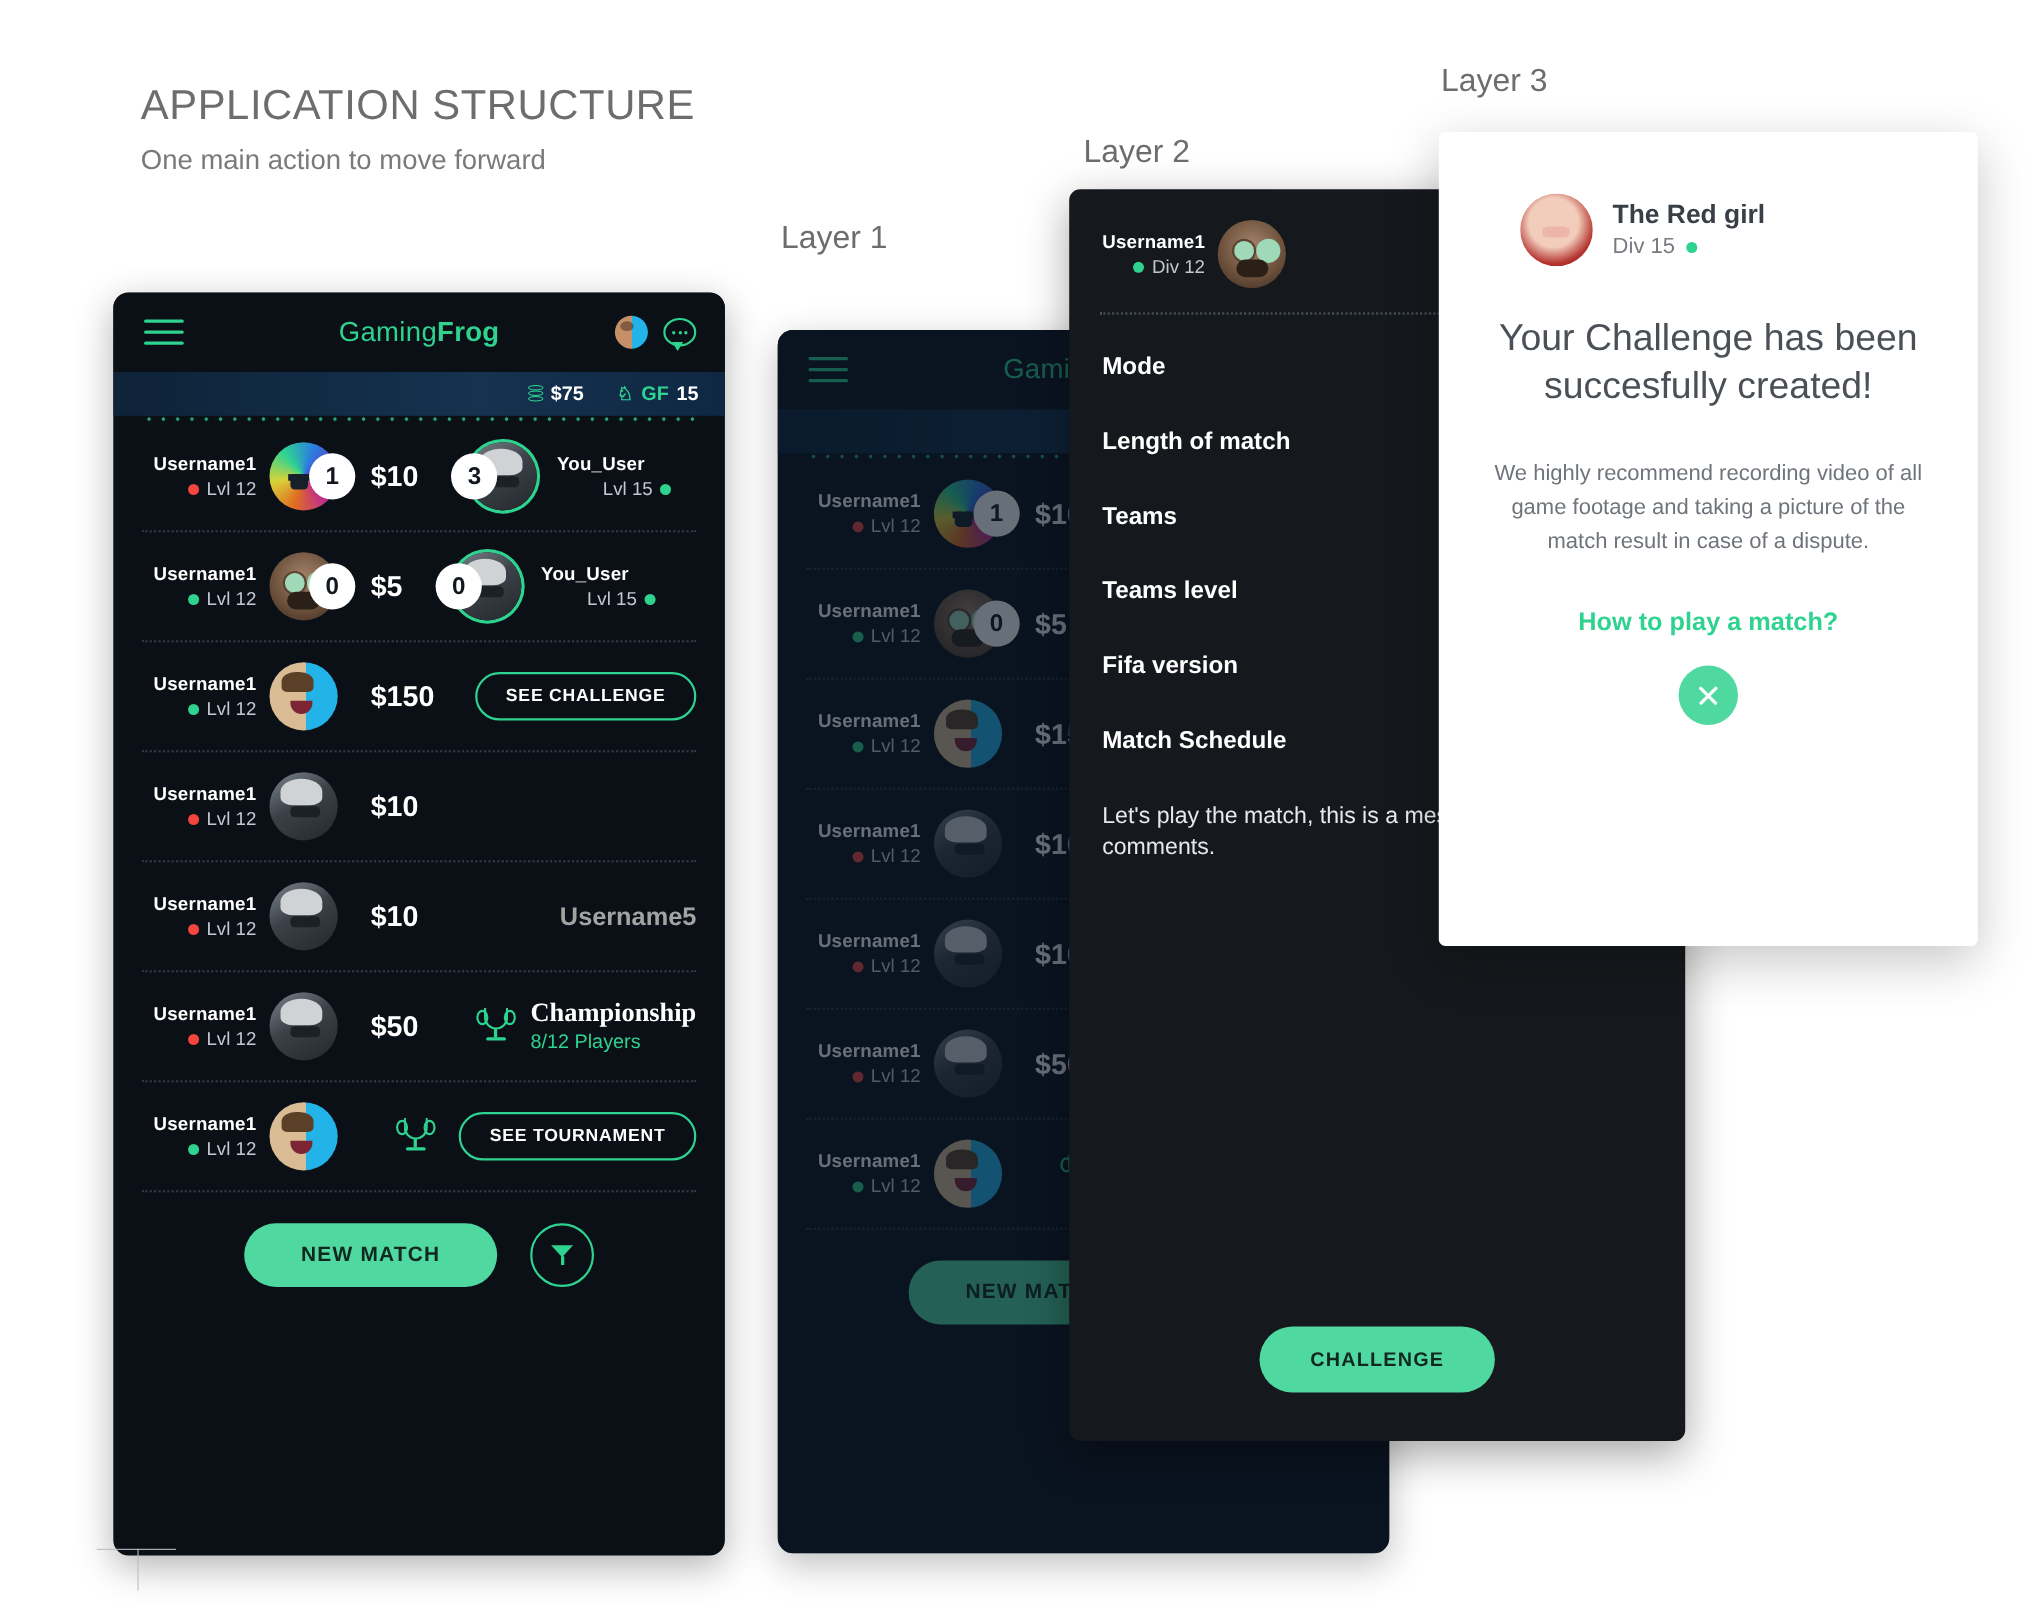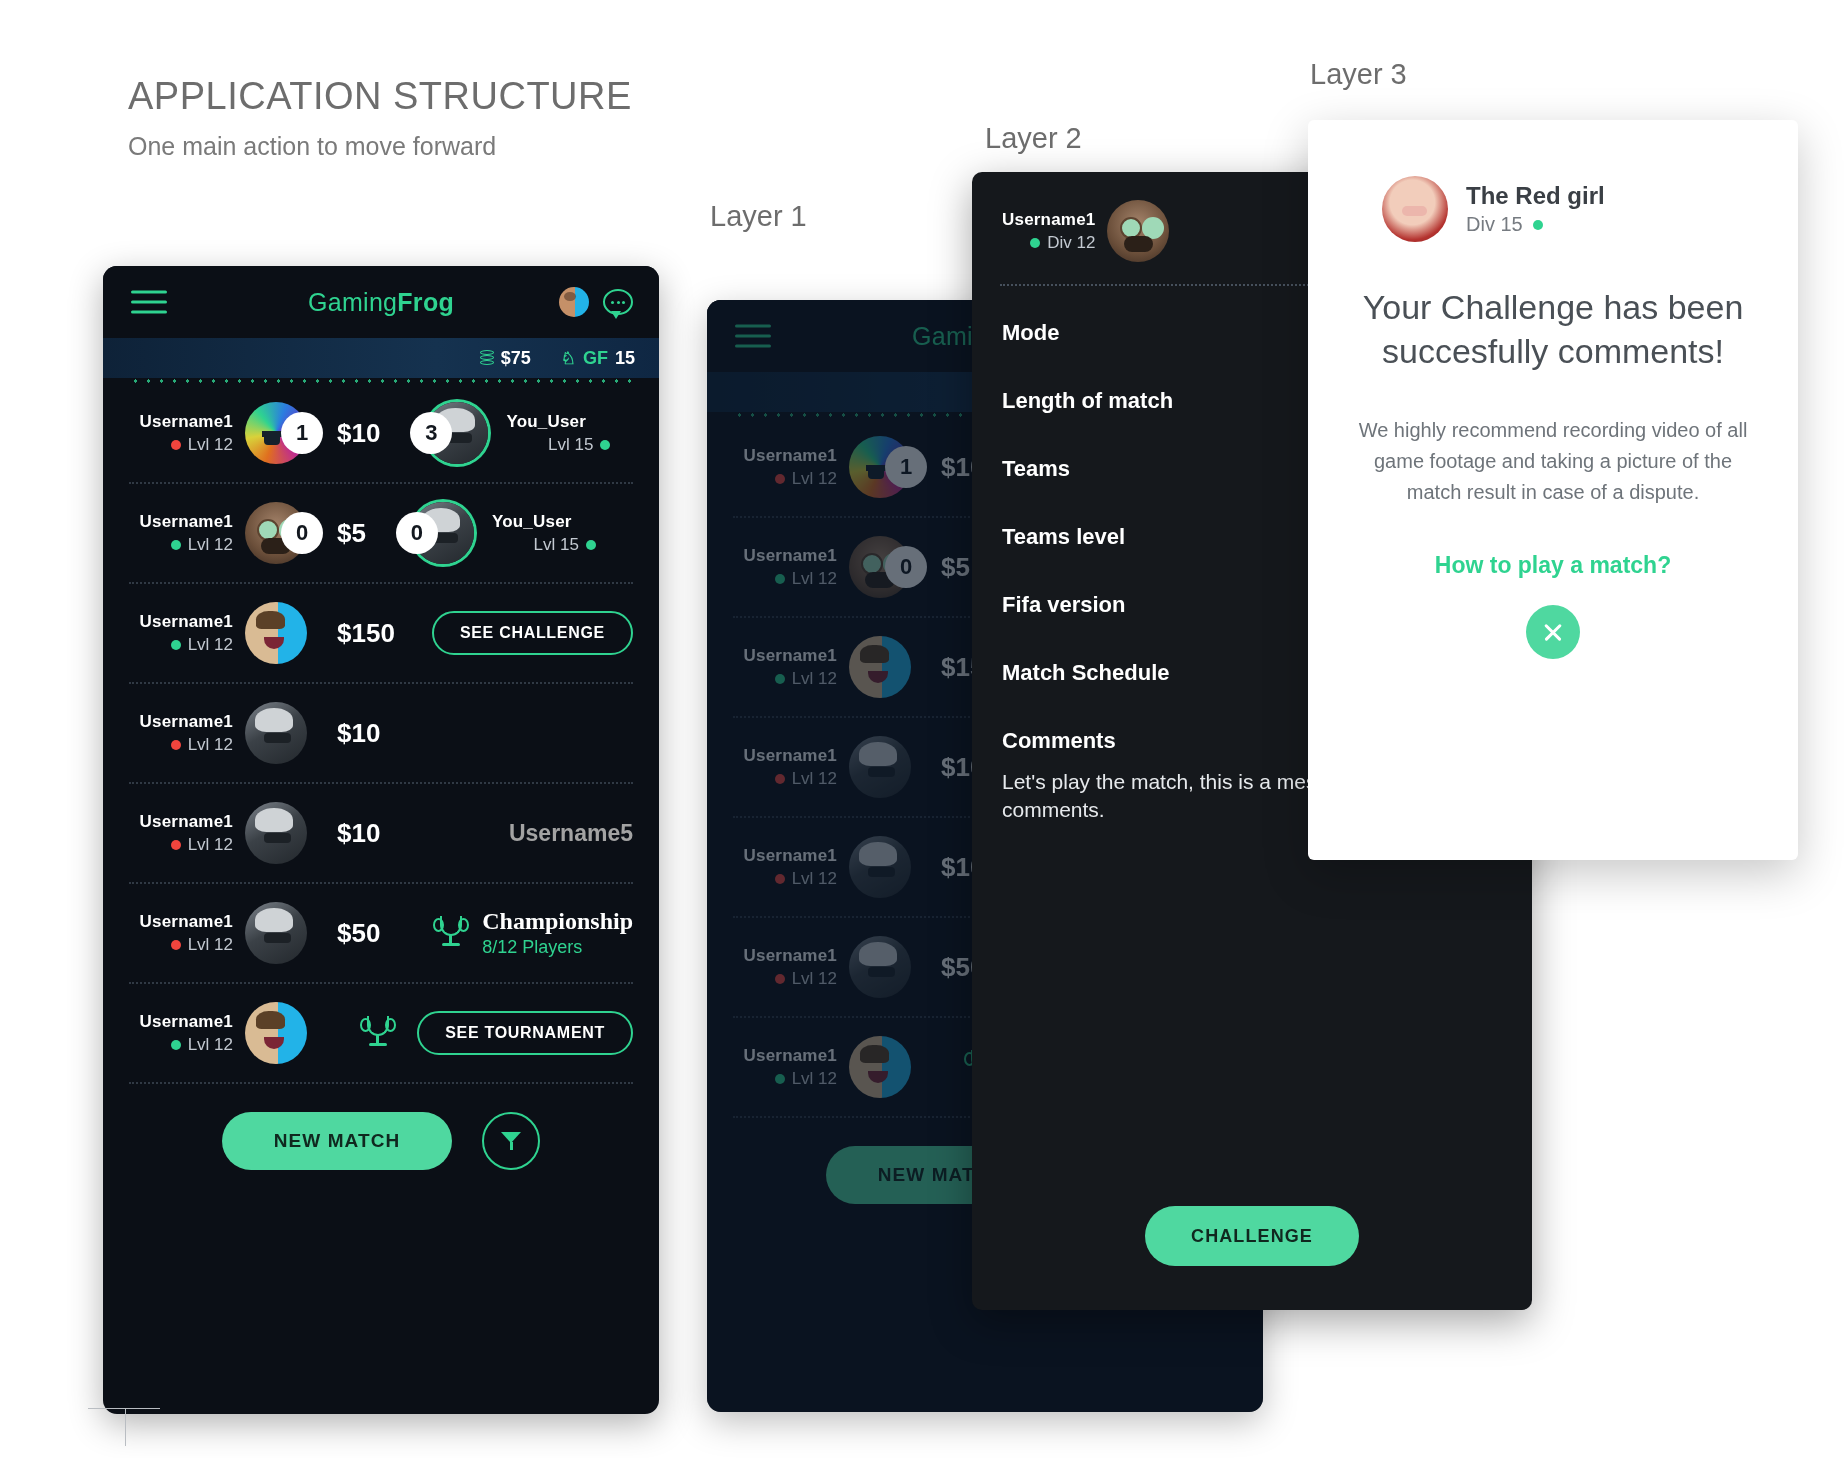--- a/index.html
+++ b/index.html
@@ -569,41 +569,40 @@
     <div class="p2-money">$10</div>
   </div>
   <div class="p2-sep"></div>
   <div class="p2-fields" id="p2fields">
       <div class="p2-field">Mode</div>
       <div class="p2-field">Length of match</div>
       <div class="p2-field">Teams</div>
       <div class="p2-field">Teams level</div>
       <div class="p2-field">Fifa version</div>
       <div class="p2-field">Match Schedule</div>
-      <div class="p2-comments-title">Comments</div>
       <div class="p2-comments-body">Let's play the match, this is a message from matche's comments.</div>
     </div>
   <div class="p2-footer">
     <div class="btn-primary">CHALLENGE</div>
   </div>
 </div>
 
 <div id="modal3">
   <div class="m3-user">
     <div class="m3-ava">
         <div class="img art-red" style="width:100%;height:100%;"></div>
       </div>
     <div>
       <div class="m3-name">The Red girl</div>
       <div class="m3-div">
         <span>Div 15</span>
         <span class="dot green"></span>
       </div>
     </div>
   </div>
-  <div class="m3-title">Your Challenge has been succesfully comments!</div>
+  <div class="m3-title">Your Challenge has been succesfully created!</div>
   <div class="m3-body">We highly recommend recording video of all game footage and taking a picture of the match result in case of a dispute.</div>
   <div class="m3-link">How to play a match?</div>
   <div class="m3-close"></div>
 </div>
 
 <div class="corner"></div>
 <div class="corner2"></div>
 
 </body></html>

